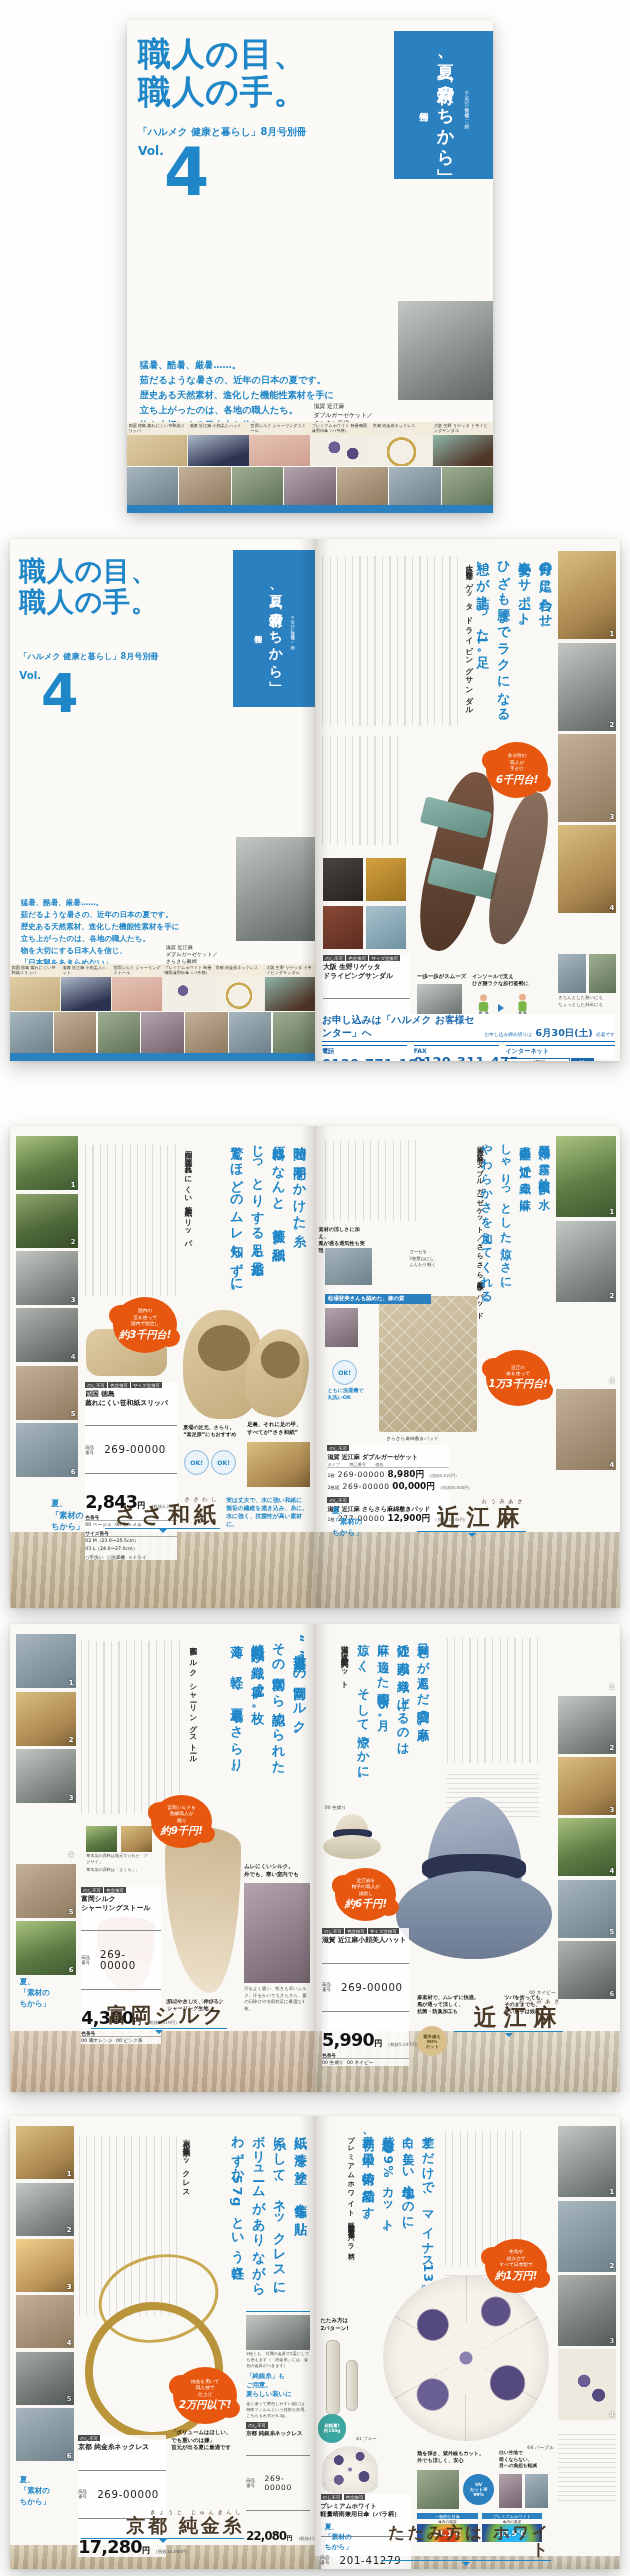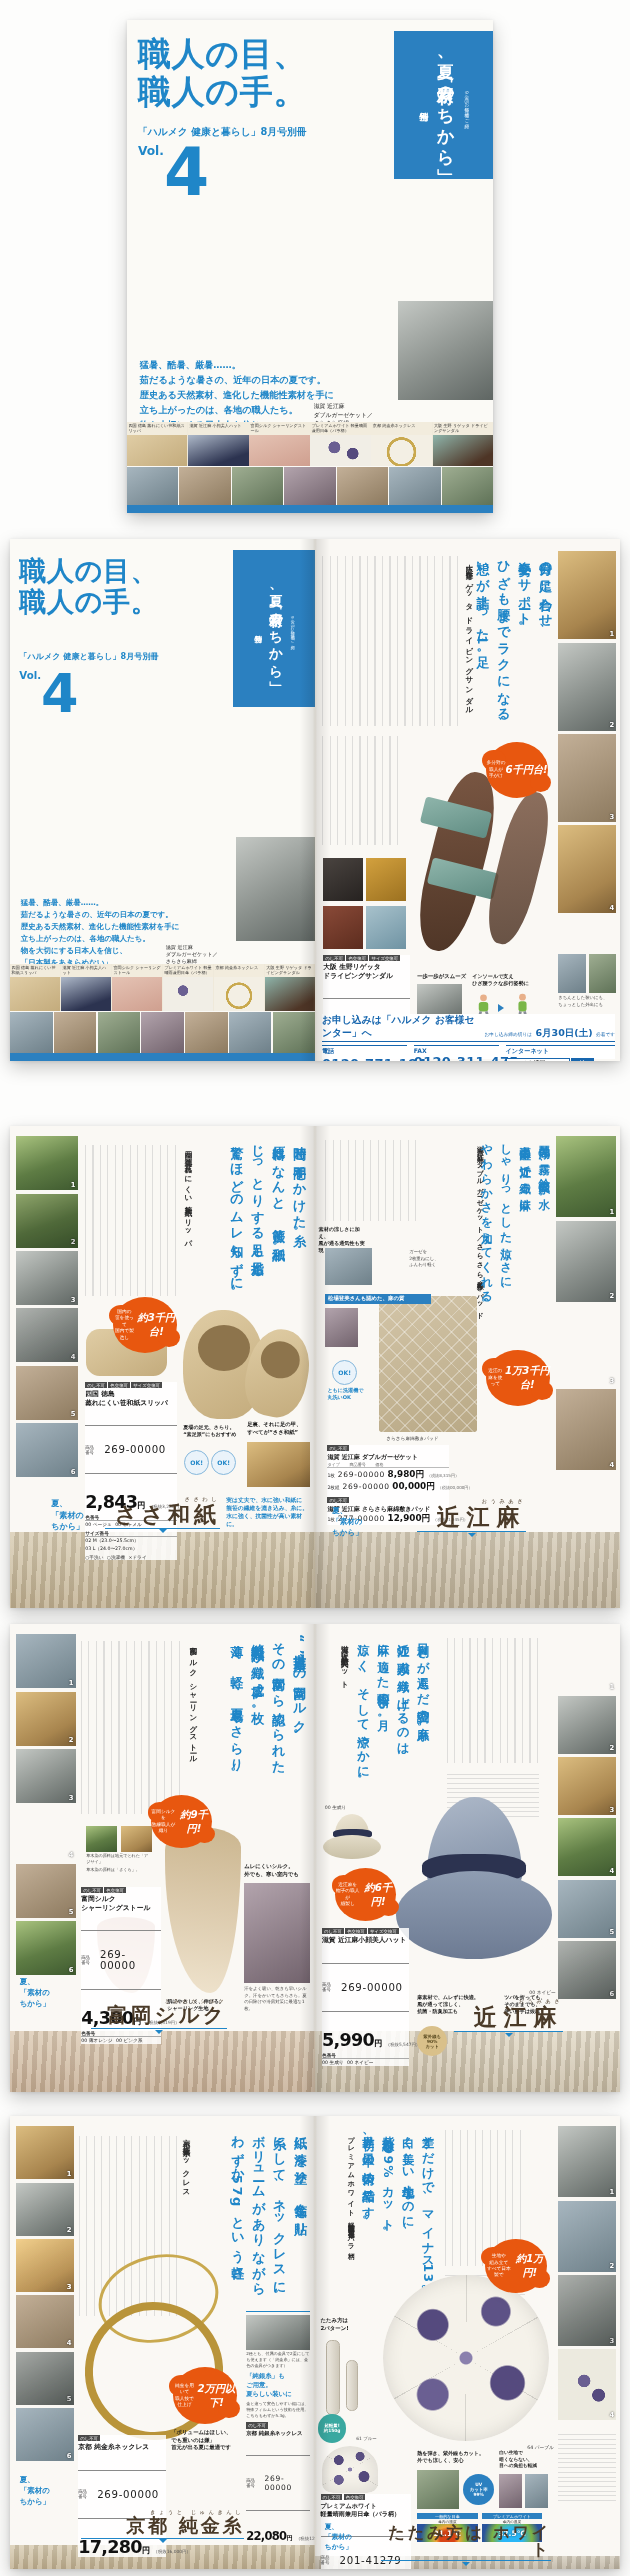--- a/index.html
+++ b/index.html
@@ -17,21 +17,21 @@
   .ph-fab{background:linear-gradient(172deg,#f1ebdc 0%,#e3d7bd 14%,#cfc0a0 26%,#ead fc8 34%,#e8ddc8 40%,#d6c8ab 52%,#bfae8d 64%,#e2d6bf 76%,#c4b292 88%,#d8cbb0 100%)}
   .ph-green{background:linear-gradient(160deg,#a9c37f,#5e7c44 55%,#3f5a30)}
   .ph-fact{background:linear-gradient(150deg,#c4c8c4,#8b918d 55%,#5f6663)}
   .ph-wood{background:linear-gradient(150deg,#dcbd80,#a8854e 70%,#7c5f35)}
   .ph-ppl1{background:linear-gradient(150deg,#a7b6bf,#6e8089)}
   .ph-ppl2{background:linear-gradient(150deg,#c3b098,#8d7a5f)}
   .ph-ppl3{background:linear-gradient(150deg,#9fae92,#5f7257)}
   .ph-ppl4{background:linear-gradient(150deg,#b3a4ad,#71626c)}
   .ph-linen{background:repeating-linear-gradient(93deg,rgba(255,255,255,.18) 0 4.7px,rgba(0,0,0,.08) 4.7px 9.5px),linear-gradient(180deg,#d8ccb2,#bfae8e)}
   .num{position:absolute;right:2px;bottom:1.4px;color:#fff;font-weight:bold;font-size:6.8px;text-shadow:0 0 2px rgba(0,0,0,.8)}
-  .cloud{background:#e8570f;border-radius:50%;color:#fff;display:flex;flex-direction:row;align-items:center;justify-content:center;text-align:center;z-index:5}
+  .cloud{background:#e8570f;border-radius:50%;color:#fff;display:flex;flex-direction:column;justify-content:center;text-align:center;z-index:5}
   .cloud::before{content:"";position:absolute;width:38%;height:38%;background:#e8570f;border-radius:50%;left:-6%;top:14%}
   .cloud::after{content:"";position:absolute;width:34%;height:34%;background:#e8570f;border-radius:50%;right:-4%;bottom:10%}
   .cloud .cs{font-size:4.7px;line-height:1.35;white-space:pre-line;z-index:2}
   .cloud .cb{font-size:10.2px;font-style:italic;letter-spacing:0;z-index:2}
   .pbx{background:rgba(255,255,255,.85);z-index:4}
   .tags{display:flex;gap:1.4px;margin-bottom:1.4px}
   .tag{background:#4a4a4a;color:#fff;font-size:4.4px;padding:0.7px 2px;white-space:nowrap}
   .pname{font-weight:bold;font-size:6.8px;white-space:pre-line;color:#1a1a1a;line-height:1.3}
   .irow{display:flex;align-items:center;gap:2.7px;border-top:0.7px solid #8a8a8a;border-bottom:0.7px solid #8a8a8a;margin:18px 0;padding:18px 0}
   .ilab{font-size:4.4px;color:#333;width:16.3px;line-height:1.2}

